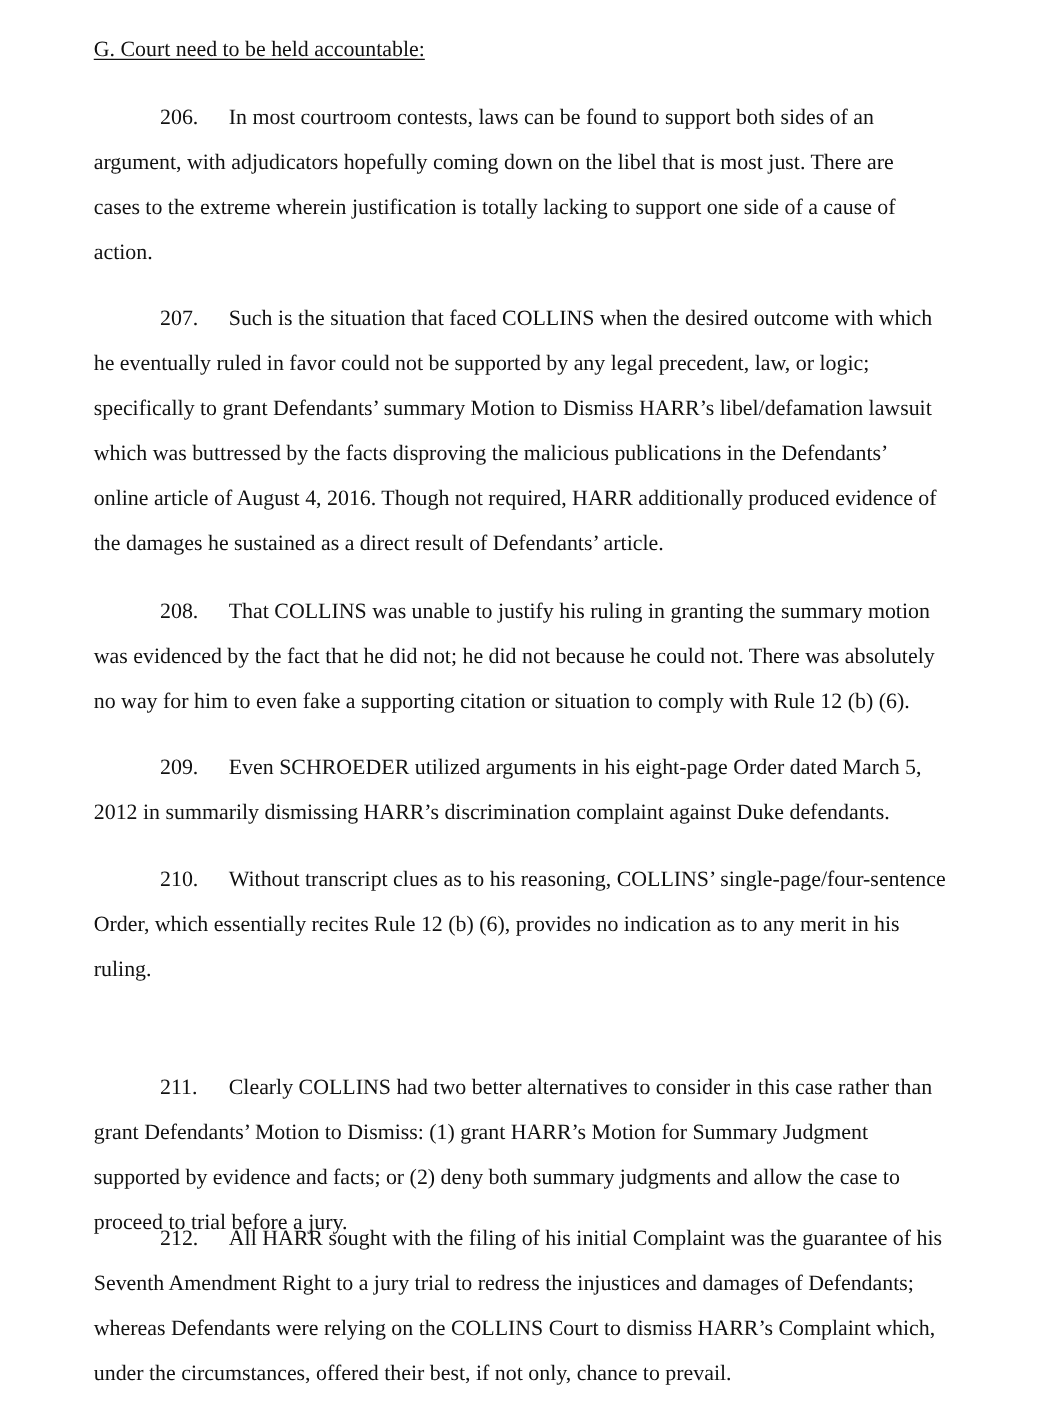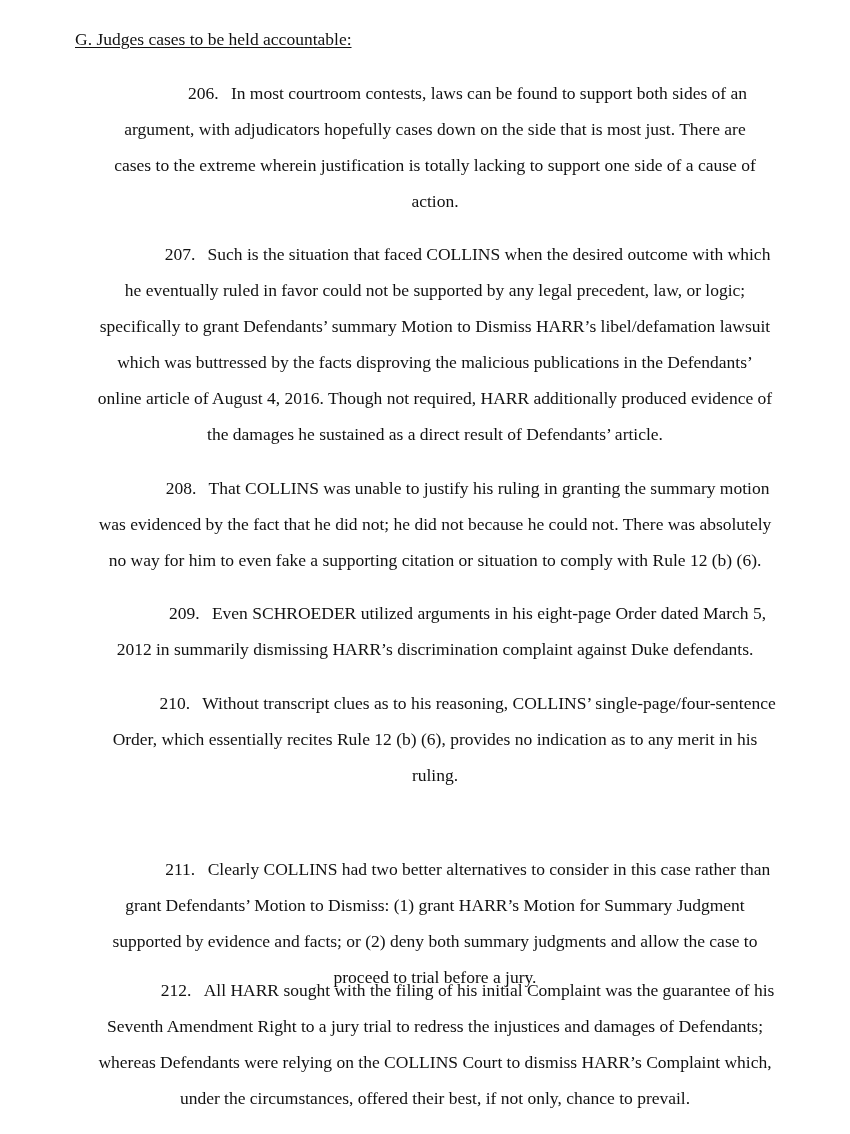--- a/index.html
+++ b/index.html
@@ -36,40 +36,39 @@
       position: absolute;
       left: 75px;
       width: 720px;
       font-size: 17.5px;
     }
     .line {
       display: block;
       height: 36px;
       line-height: 22px;
       white-space: nowrap;
-      text-align: center;
     }
     .line.first {
       padding-left: 53px;
     }
     .num {
       display: inline-block;
       width: 55px;
     }
   </style>
 </head>
 <body>
 
 <div class="page">
 
-  <div class="heading">G.  Judges cases to be held accountable:</div>
+  <div class="heading">G.  Court need to be held accountable:</div>
 
   <div class="para" style="top:82px;">
     <span class="line first"><span class="num">206.</span><span>In most courtroom contests, laws can be found to support both sides of an</span></span>
-    <span class="line">argument, with adjudicators hopefully cases down on the side that is most just.  There are</span>
+    <span class="line">argument, with adjudicators hopefully coming down on the libel that is most just.  There are</span>
     <span class="line">cases to the extreme wherein justification is totally lacking to support one side of a cause of</span>
     <span class="line">action.</span>
   </div>
 
   <div class="para" style="top:243px;">
     <span class="line first"><span class="num">207.</span><span>Such is the situation that faced COLLINS when the desired outcome with which</span></span>
     <span class="line">he eventually ruled in favor could not be supported by any legal precedent, law, or logic;</span>
     <span class="line">specifically to grant Defendants’ summary Motion to Dismiss HARR’s libel/defamation lawsuit</span>
     <span class="line">which was buttressed by the facts disproving the malicious publications in the Defendants’</span>
     <span class="line">online article of August 4, 2016.   Though not required, HARR additionally produced evidence of</span>

